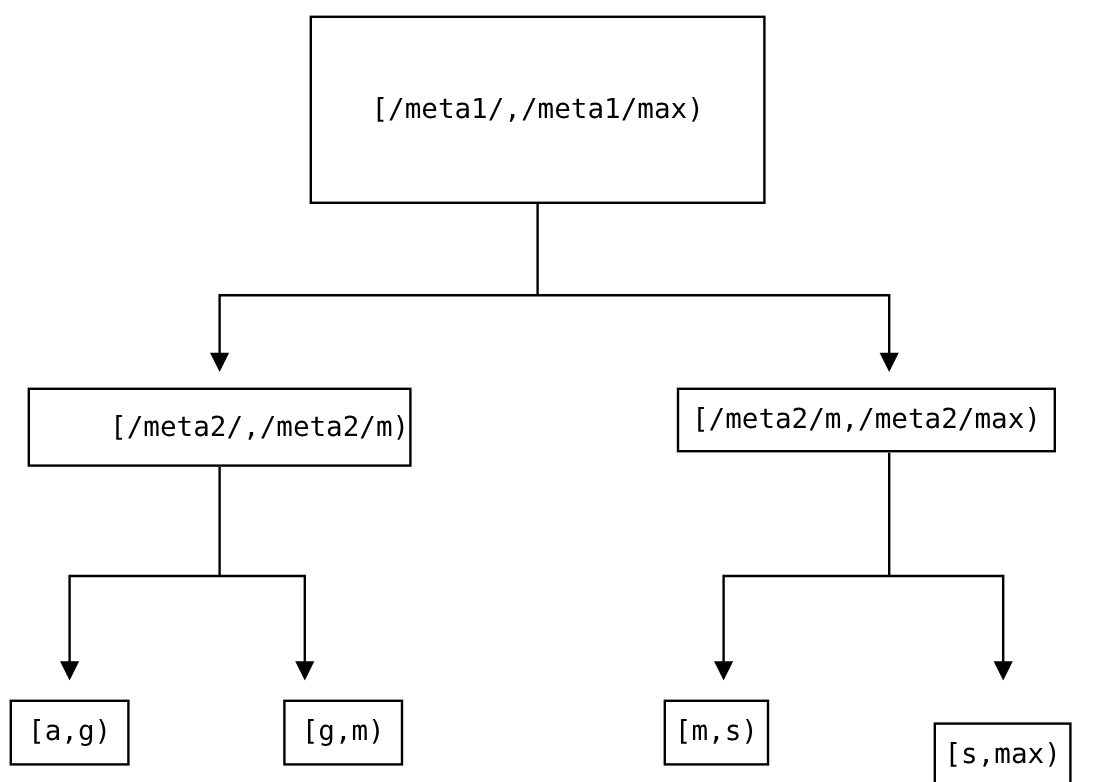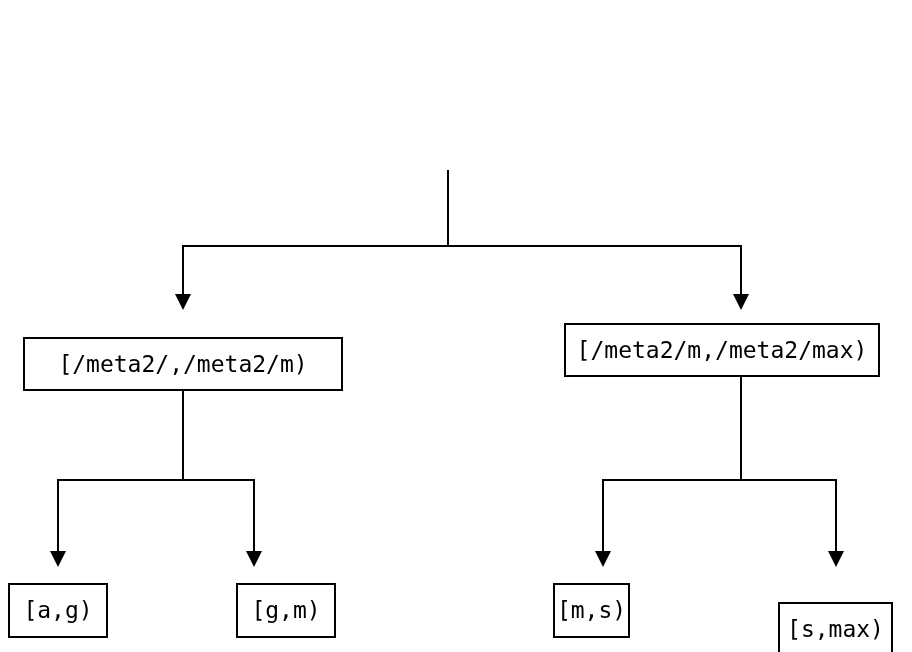--- a/index.html
+++ b/index.html
@@ -62,38 +62,41 @@
     <g fill="#000000" stroke="none">
       <polygon points="175,294 191,294 183,310"></polygon>
       <polygon points="733,294 749,294 741,310"></polygon>
       <polygon points="50,551 66,551 58,567"></polygon>
       <polygon points="246,551 262,551 254,567"></polygon>
       <polygon points="595,551 611,551 603,567"></polygon>
       <polygon points="828,551 844,551 836,567"></polygon>
     </g>
   </svg>
 
+  <div class="node" style="left:258px; top:13px; width:380px; height:157px;">
+    <span>[/meta1/,/meta1/max)</span>
+  </div>
 
-  <div class="node" style="left:23px; top:337px; width:320px; height:54px;">
+  <div class="node" style="left:23px; top:323px; width:320px; height:66px;justify-content:flex-end;">
     <span>[/meta2/,/meta2/m)</span>
   </div>
 
   <div class="node" style="left:564px; top:323px; width:316px; height:54px;">
     <span>[/meta2/m,/meta2/max)</span>
   </div>
 
   <div class="node" style="left:8px; top:583px; width:100px; height:55px;">
     <span>[a,g)</span>
   </div>
 
   <div class="node" style="left:204px; top:583px; width:100px; height:55px;margin-left:32px;">
     <span>[g,m)</span>
   </div>
 
-  <div class="node" style="left:553px; top:583px; width:77px; height:55px;justify-content:center;">
+  <div class="node" style="left:553px; top:583px; width:88px; height:55px;justify-content:center;">
     <span>[m,s)</span>
   </div>
 
   <div class="node" style="left:778px; top:583px; width:115px; height:55px;margin-top:19px;">
     <span>[s,max)</span>
   </div>
 
 </div>
 
 </body></html>

